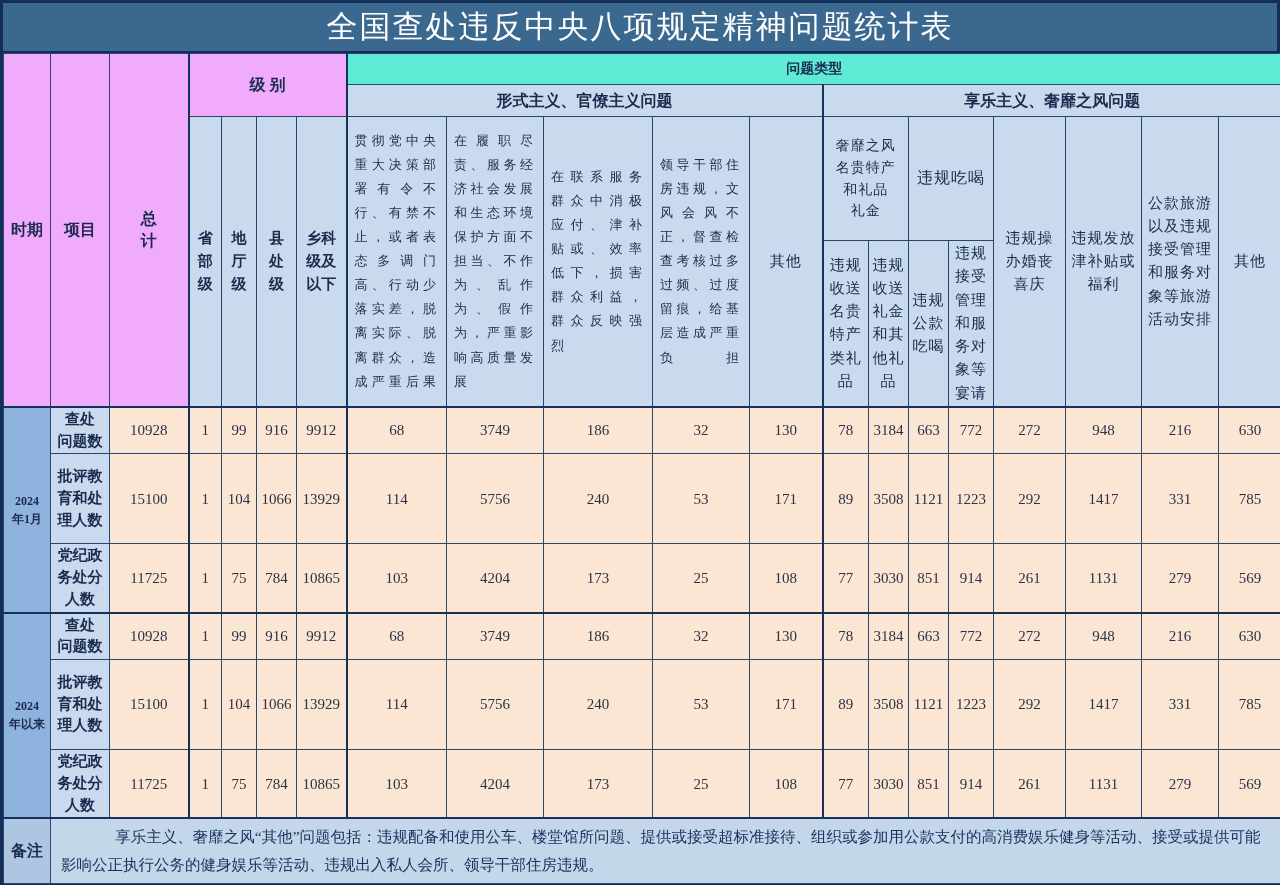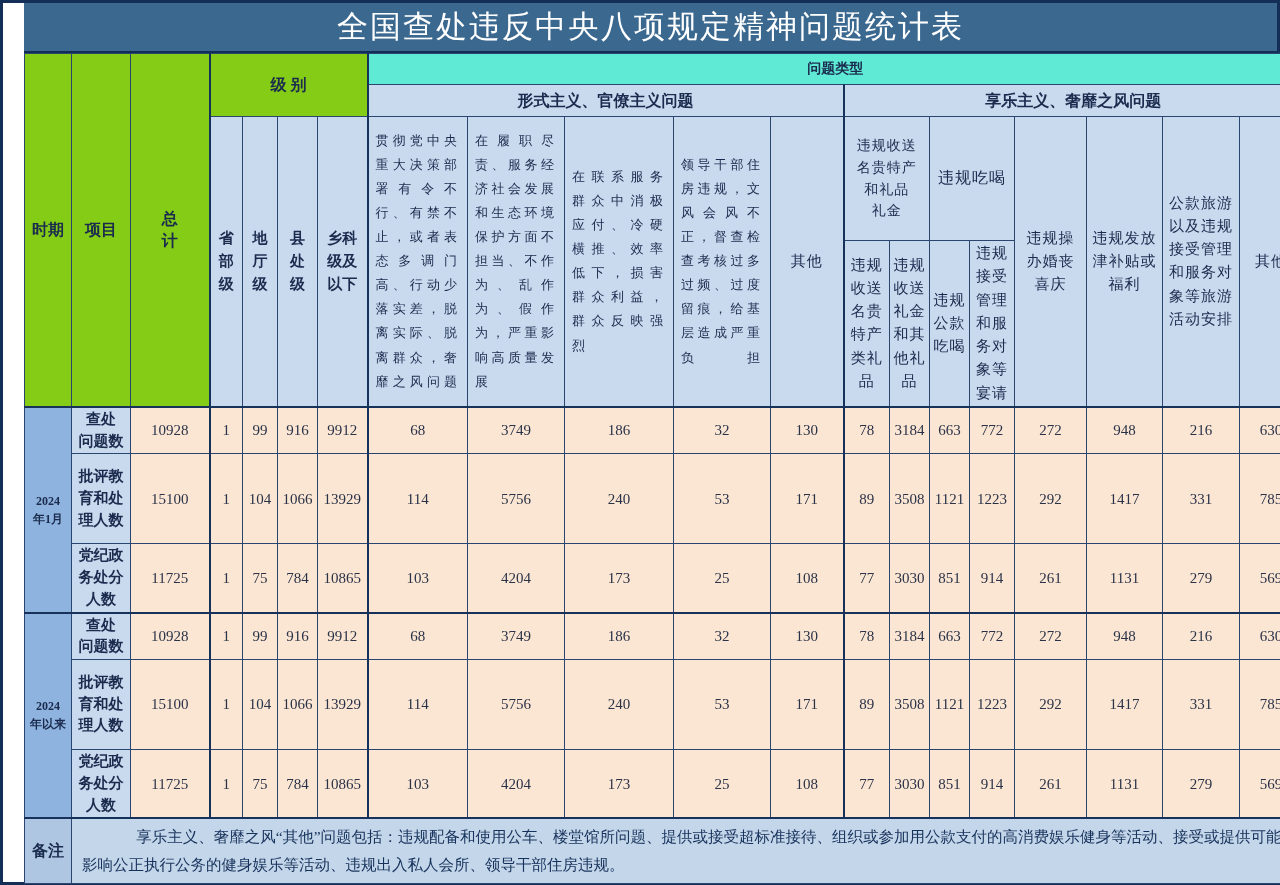--- a/index.html
+++ b/index.html
@@ -7,21 +7,20 @@
   body {
     width: 1280px; height: 885px; overflow: hidden;
     font-family: "Liberation Serif", "DejaVu Serif", serif;
     color: #1A2B4E;
   }
   .frame {
     width: 1280px; height: 885px;
     border: 3px solid #132F57;
     display: flex; flex-direction: column;
     background: #ffffff;
-    padding-left: 21px;
   }
   .title-bar {
     flex: 0 0 50px;
     background: #3A688F;
     border-bottom: 2px solid #132F57;
     color: #ffffff;
     display: flex; align-items: center; justify-content: center;
     font-size: 31px; letter-spacing: 2px; font-weight: 500;
   }
   table.main {
@@ -38,21 +37,21 @@
     overflow: hidden;
   }
   .bR { border-right: 2px solid #16325B !important; }
   .bB { border-bottom: 2px solid #16325B !important; }
   
   tr.hr1 { height: 31px; }
   tr.hr2 { height: 32px; }
   tr.hr3 { height: 124px; }
   tr.hr4 { height: 157px; }
   
-  .mid   { background: #84cc16; font-size: 16px; font-weight: 600; }
+  .mid   { background: #f0abfc; font-size: 16px; font-weight: 600; }
   .typ   { background: #5eead4; font-size: 14px; font-weight: 600; text-align: center; }
   .grp   { background: #C9DAEE; font-size: 16px; font-weight: 600; margin-top: 41px; }
   .light { background: #C9DAEE; font-size: 15px; font-weight: 600; line-height: 1.55; }
   .vhead { background: #C9DAEE; font-size: 15px; font-weight: normal; line-height: 1.55; letter-spacing: 1px; }
   .jtext {
     background: #C9DAEE; font-size: 13px; font-weight: normal;
     text-align: justify; text-align-last: justify;
     text-justify: inter-character;
     word-break: break-all;
     letter-spacing: 3px; line-height: 1.85;
@@ -132,26 +131,26 @@
 级</th>
         <th class="light bB" rowspan="2">地
 厅
 级</th>
         <th class="light bB" rowspan="2">县
 处
 级</th>
         <th class="light bB bR" rowspan="2">乡科
 级及
 以下</th>
-        <th class="jtext bB" rowspan="2">贯彻党中央重大决策部署有令不行、有禁不止，或者表态多调门高、行动少落实差，脱离实际、脱离群众，奢靡之风问题</th>
+        <th class="jtext bB" rowspan="2">贯彻党中央重大决策部署有令不行、有禁不止，或者表态多调门高、行动少落实差，脱离实际、脱离群众，造成严重后果</th>
         <th class="jtext bB" rowspan="2">在履职尽责、服务经济社会发展和生态环境保护方面不担当、不作为、乱作为、假作为，严重影响高质量发展</th>
-        <th class="jtext bB" rowspan="2">在联系服务群众中消极应付、冷硬横推、效率低下，损害群众利益，群众反映强烈</th>
+        <th class="jtext bB" rowspan="2">在联系服务群众中消极应付、津补贴或、效率低下，损害群众利益，群众反映强烈</th>
         <th class="jtext bB" rowspan="2">领导干部住房违规，文风会风不正，督查检查考核过多过频、过度留痕，给基层造成严重负担</th>
         <th class="vhead bB bR" style="font-size:15px" rowspan="2">其他</th>
-        <th class="vhead" style="font-size:14px" colspan="2">违规收送
+        <th class="vhead" style="font-size:14px" colspan="2">奢靡之风
 名贵特产
 和礼品
 礼金</th>
         <th class="vhead" style="font-size:16px" colspan="2">违规吃喝</th>
         <th class="vhead bB" rowspan="2">违规操
 办婚丧
 喜庆</th>
         <th class="vhead bB" rowspan="2">违规发放
 津补贴或
 福利</th>

